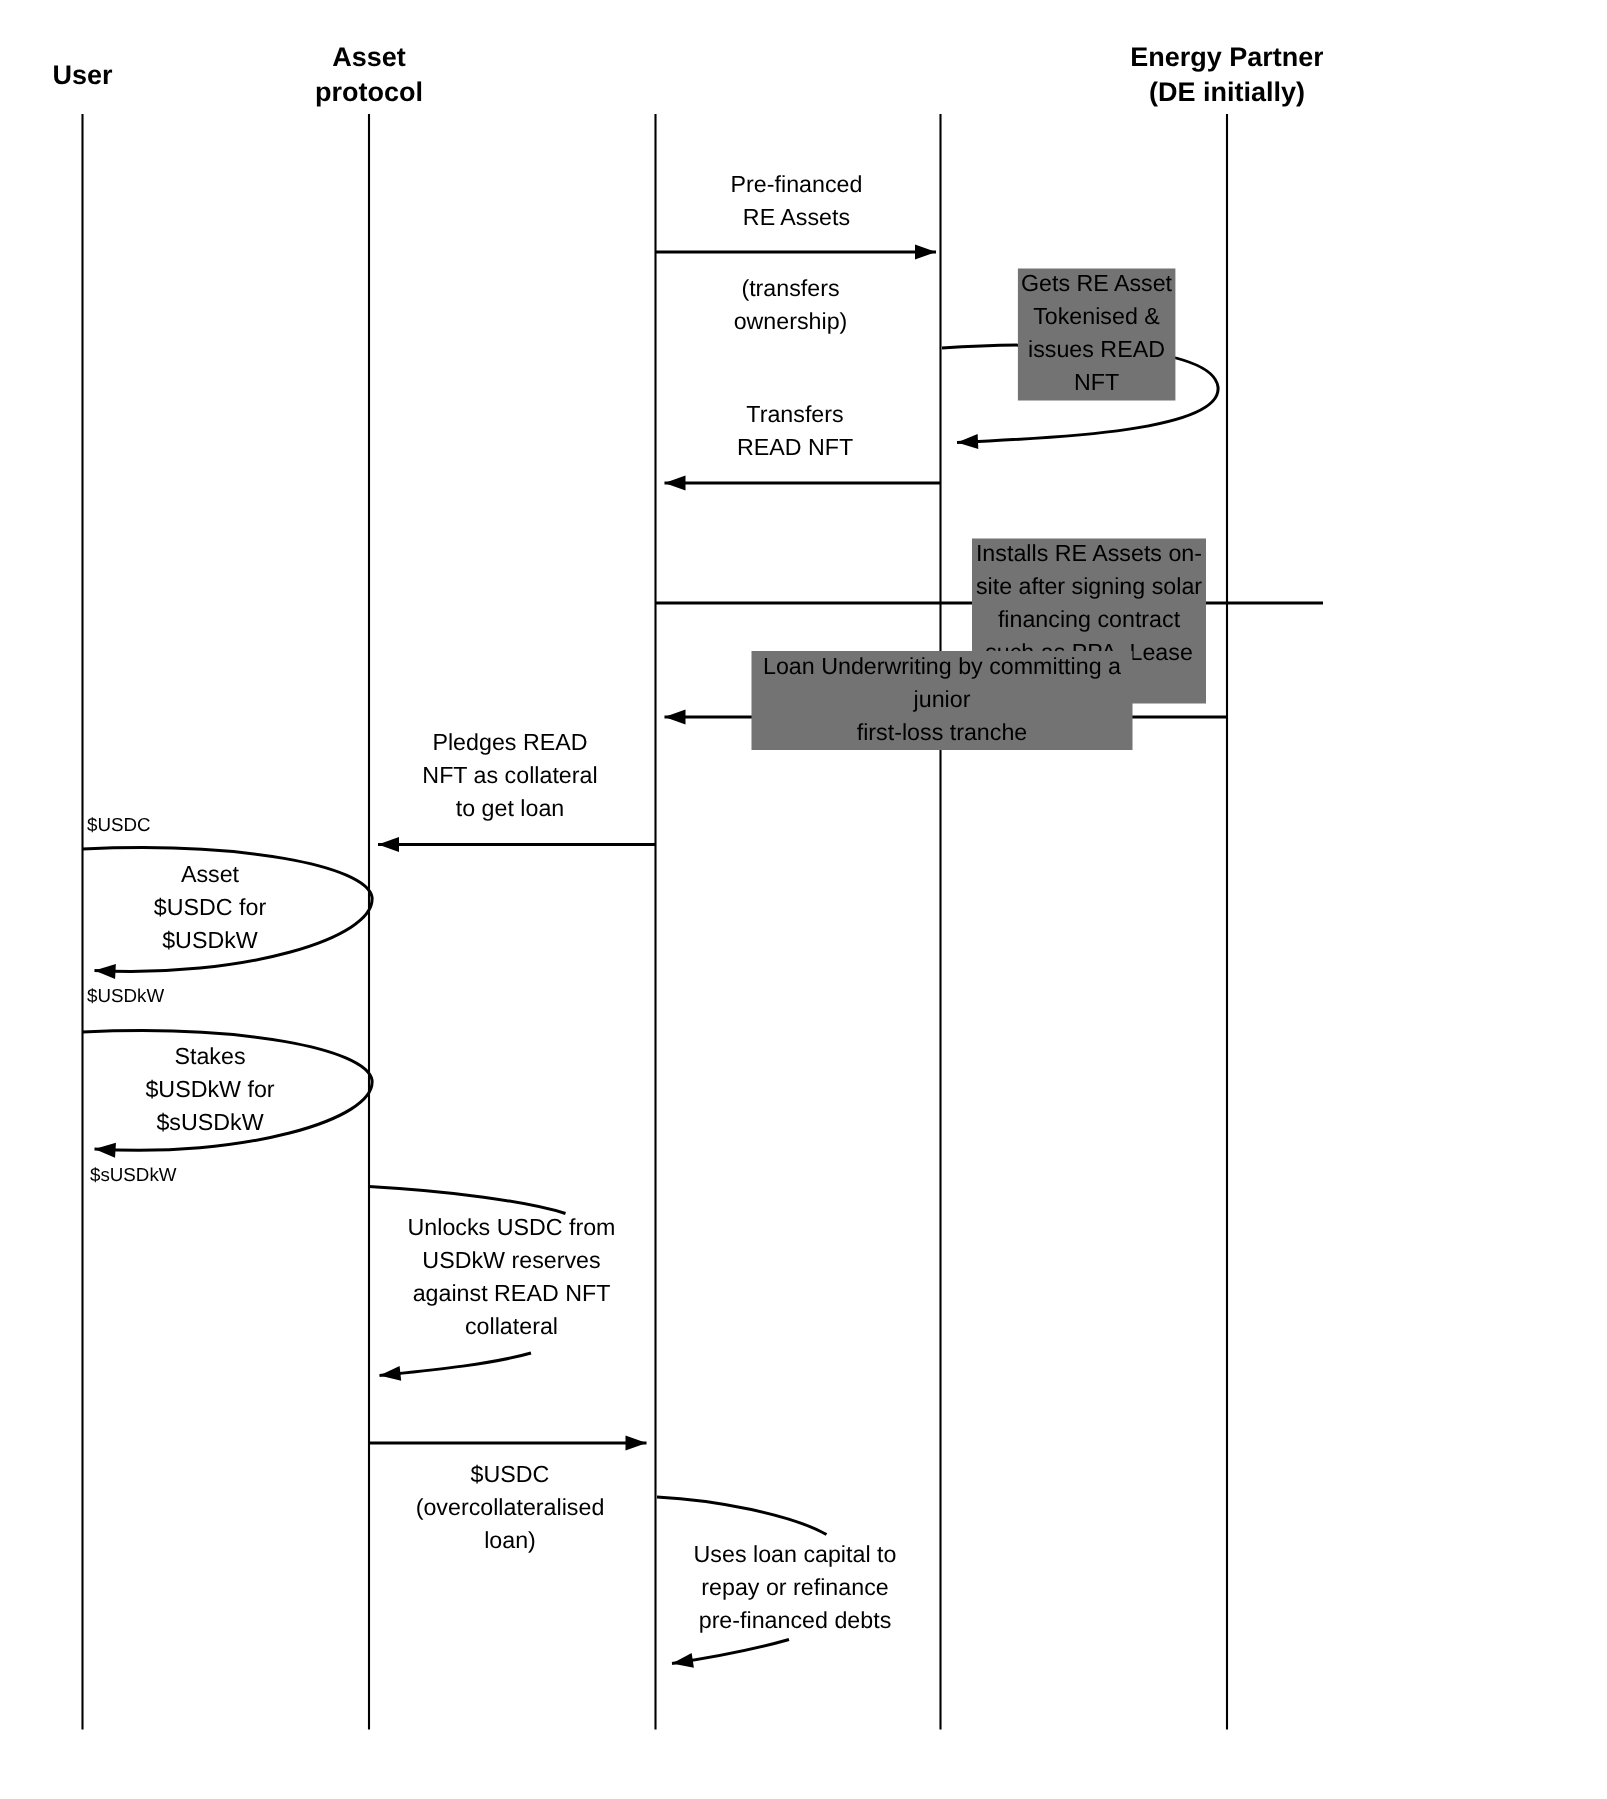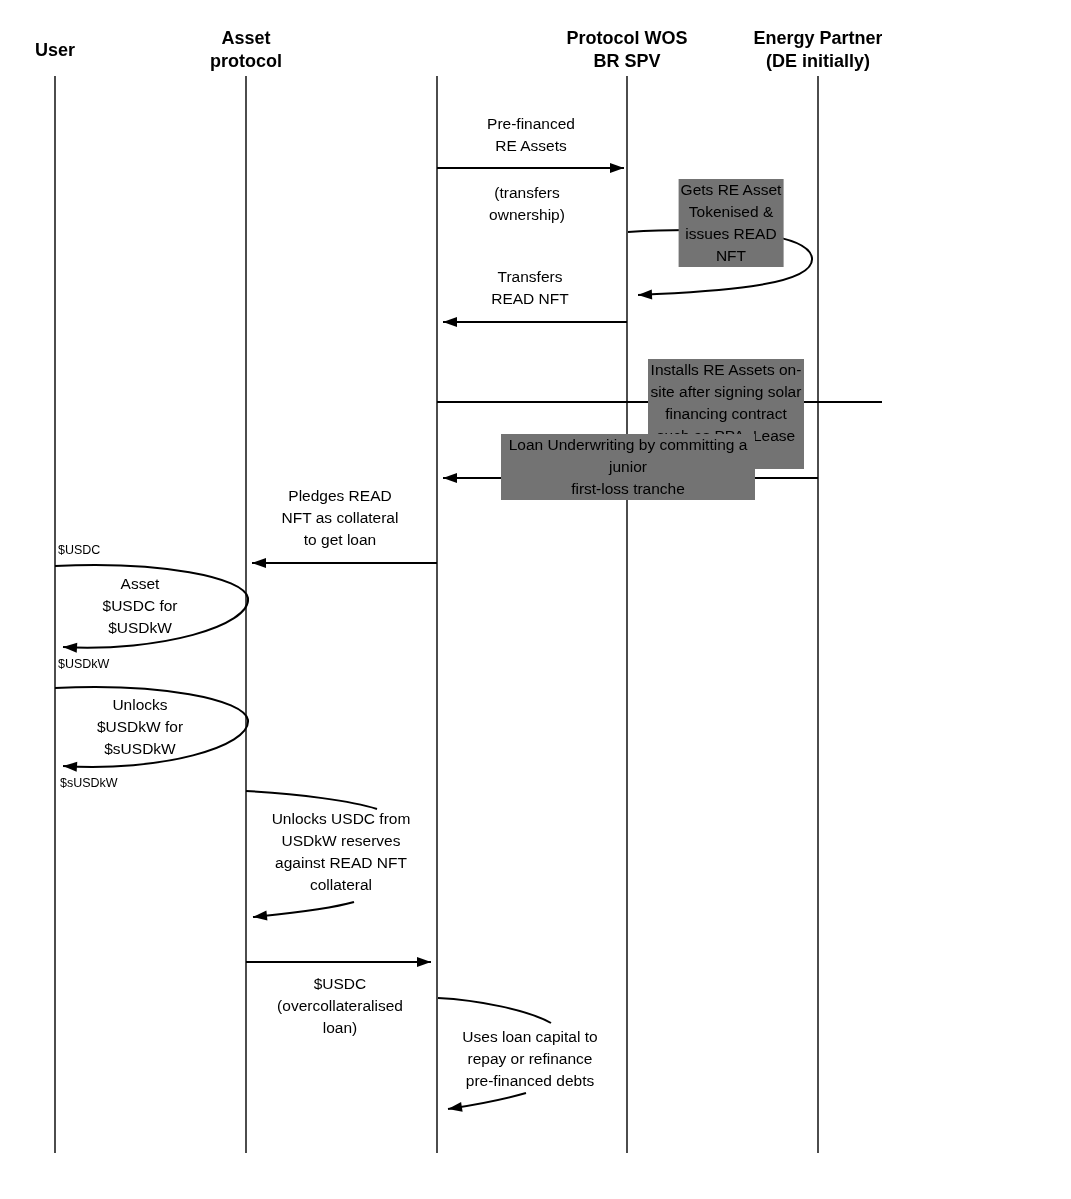--- a/index.html
+++ b/index.html
@@ -107,22 +107,20 @@
 
     <line class="msg-line" x1="246" y1="962" x2="431" y2="962" marker-end="url(#arrow)"></line>
 
     <path class="msg-line" d="M438,998 C478,1000 528,1010 551,1023"></path>
     <path class="msg-line" d="M526,1093 C498,1101 468,1106 448,1109" marker-end="url(#arrow)"></path>
   </svg>
 
   <div class="actor" style="left:55px">User</div>
   <div class="actor" style="left:246px">Asset
 protocol</div>
-  <div class="actor" style="left:627px">Protocol WOS
-BR SPV</div>
   <div class="actor" style="left:818px">Energy Partner
 (DE initially)</div>
   <div class="actor" style="left:1010px">Offtaker</div>
 
   <div class="label no-bg" style="left:531px; top:113px">Pre-financed
 RE Assets</div>
 
   <div class="label no-bg" style="left:527px; top:182px">(transfers
 ownership)</div>
 
@@ -145,21 +143,21 @@
 to get loan</div>
 
   <div class="token" style="left:58px; top:543px">$USDC</div>
 
   <div class="label no-bg" style="left:140px; top:573px">Asset
 $USDC for
 $USDkW</div>
 
   <div class="token" style="left:58px; top:657px">$USDkW</div>
 
-  <div class="label no-bg" style="left:140px; top:694px">Unlocks
+  <div class="label no-bg" style="left:140px; top:694px">Stakes
 $USDkW for
 $sUSDkW</div>
 
   <div class="token" style="left:60px; top:776px">$sUSDkW</div>
 
   <div class="label no-bg" style="left:341px; top:808px">Unlocks USDC from
 USDkW reserves
 against READ NFT
 collateral</div>
 

